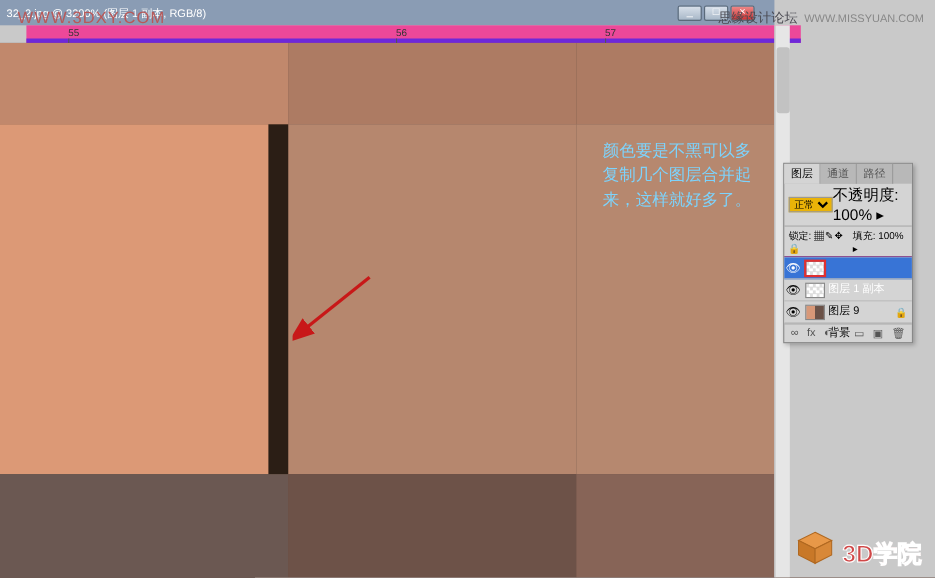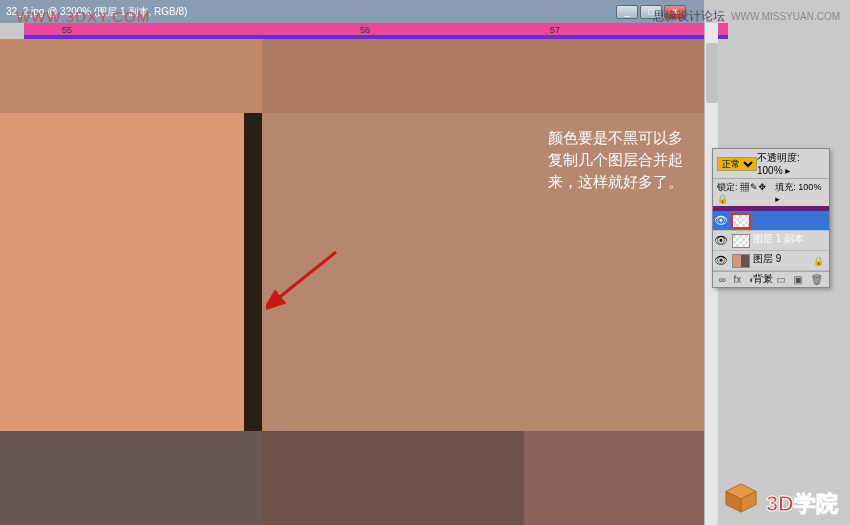--- a/index.html
+++ b/index.html
@@ -33,35 +33,35 @@
 .r1 .c3 { background: #ad7b63; }
 .r2 .c1 { background: #dc9976; }
 .r2 .c2 { background: #b6876e; }
 .r2 .c3 { background: #b6886f; }
 .r3 .c1 { background: #6b5852; }
 .r3 .c2 { background: #6d5248; }
 .r3 .c3 { background: #876457; }
 
 .dark-stripe { position: absolute; left: 244px; top: 74px; width: 18px; height: 318px; background: #2b1e15; }
 
-.anno-text { position: absolute; right: 16px; top: 88px; width: 140px; color: #ffffff; font-size: 15px; line-height: 22px; font-weight: 500; }
+.anno-text { position: absolute; right: 16px; top: 88px; width: 140px; color: #7dd3fc; font-size: 15px; line-height: 22px; font-weight: 500; }
 .anno-arrow { position: absolute; left: 266px; top: 205px; width: 80px; height: 70px; }
 .anno-arrow svg { width: 100%; height: 100%; }
 
 .scrollbar-v { position: absolute; top: 23px; left: 704px; width: 14px; height: 502px; background: #e6e6e6; border-left: 1px solid #bbb; }
 .thumb-v { position: absolute; left: 1px; top: 20px; width: 12px; height: 60px; background: #c2c2c2; border-radius: 3px; }
 
 .panel { position: absolute; top: 148px; right: 20px; width: 118px; background: #d4d4d4; border: 1px solid #888; box-shadow: 2px 2px 4px rgba(0,0,0,0.25); font-size: 10px; }
 .panel-tabs { display: flex; background: #b8b8b8; height: 18px; }
 .panel-tab { padding: 2px 6px; border-right: 1px solid #999; background: #d4d4d4; }
 .panel-tab.inactive { background: #b8b8b8; color: #555; }
 .panel-row1 { display: flex; align-items: center; justify-content: space-between; padding: 2px 4px; border-bottom: 1px solid #aaa; }
 .panel-row1 select { font-size: 9px; width: 44px; border: 1px solid #999; background: #eab308; }
-.panel-row1 .opacity { font-size: 10px; }
-.panel-row2 { display: flex; align-items: center; justify-content: space-between; padding: 2px 4px; border-bottom: 5px solid #701a75; font-size: 9px; }
+.panel-row1 .opacity { font-size: 14px; }
+.panel-row2 { display: flex; align-items: center; justify-content: space-between; padding: 2px 4px; border-bottom: 1px solid #701a75; font-size: 9px; }
 .lock-icons span { margin-right: 1px; }
 .layers-list { background: #d4d4d4; }
 .layer-item { display: flex; align-items: center; height: 20px; border-bottom: 1px solid #bbb; }
 .layer-item.selected { background: #3874d6; color: #fff; }
 .layer-item.selected .thumb { outline: 2px solid #e03030; outline-offset: -1px; }
 .eye { width: 16px; text-align: center; font-size: 11px; }
 .thumb { width: 18px; height: 14px; margin: 0 3px; border: 1px solid #888; background: repeating-conic-gradient(#fff 0 25%, #ddd 0 50%) 0 0/6px 6px; }
 .thumb.bg { background: linear-gradient(90deg,#d89878 50%,#6b5248 50%); }
 .layer-name { font-size: 10px; margin-top: 36px; }
 .lock-small { margin-left: auto; margin-right: 4px; font-size: 9px; }
@@ -124,20 +124,25 @@
         <line x1="70" y1="8" x2="10" y2="56" stroke="#c81818" stroke-width="3" marker-end="url(#ah)"></line>
       </svg>
   </div>
 </div>
 
 <div class="scrollbar-v">
     <div class="thumb-v"></div>
   </div>
 
 <div class="panel">
+  <div class="panel-tabs">
+    <div class="panel-tab">图层</div>
+    <div class="panel-tab inactive">通道</div>
+    <div class="panel-tab inactive">路径</div>
+  </div>
   <div class="panel-row1">
     <select><option>正常</option></select>
     <span class="opacity"><span>不透明度:</span> <span>100%</span> ▸</span>
   </div>
   <div class="panel-row2">
     <span><span>锁定:</span> <span class="lock-icons"><span>▦</span><span>✎</span><span>✥</span><span>🔒</span></span></span>
     <span><span>填充:</span> <span>100%</span> ▸</span>
   </div>
   <div class="layers-list">
     <div class="layer-item selected">

